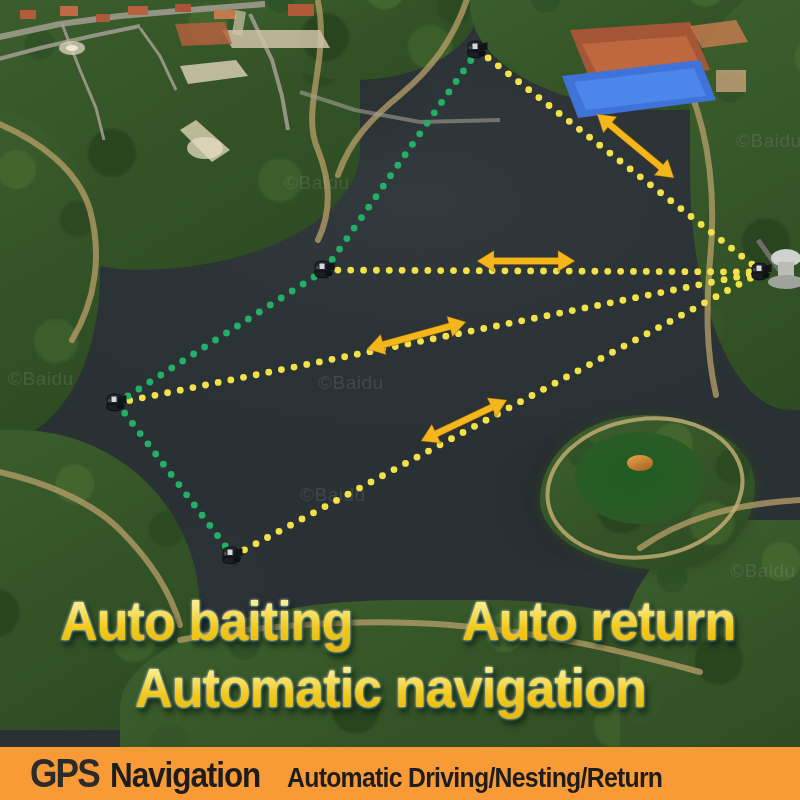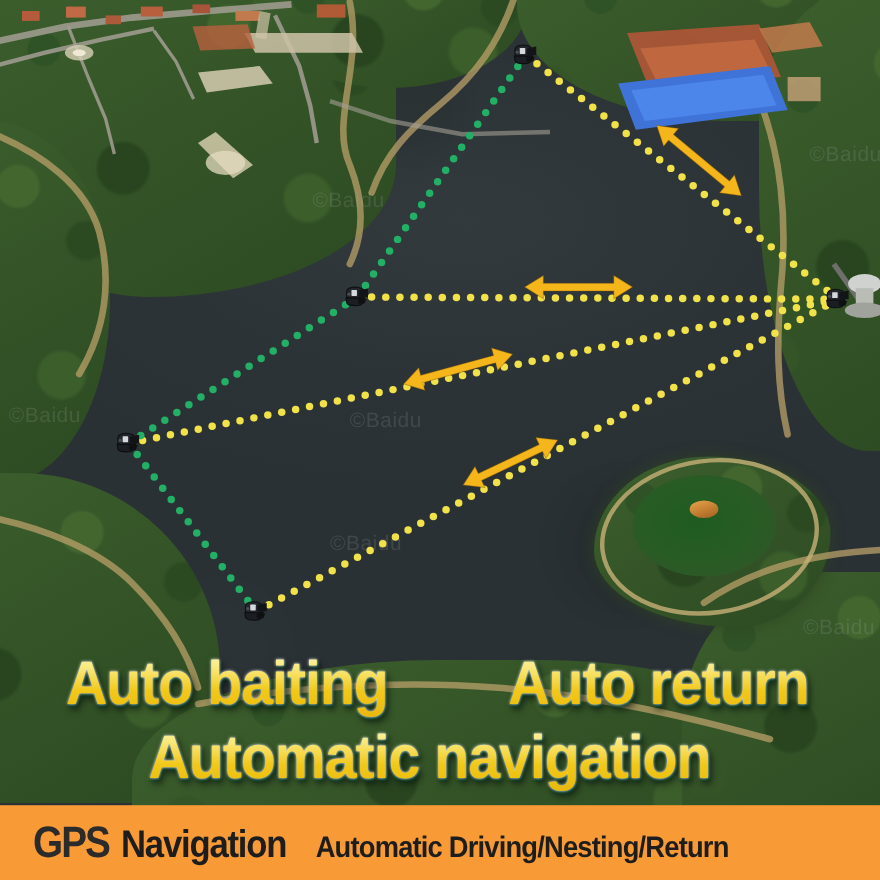--- a/index.html
+++ b/index.html
@@ -101,21 +101,21 @@
     text-shadow:none;
     filter:drop-shadow(0 0 1.5px #ffffff) drop-shadow(1px 2px 1px rgba(0,60,40,.85)) drop-shadow(2px 3px 3px rgba(0,0,0,.55));
     transform:scaleX(.93);
     transform-origin:left center;
   }
   #hl-auto-baiting{left:60px;top:588px;font-size:56px;}
   #hl-auto-return{left:462px;top:588px;font-size:56px;}
   #hl-auto-nav{left:135px;top:655px;font-size:56px;}
 
   
-  #banner{position:absolute;left:0;bottom:0;width:800px;height:68px;
+  #banner{position:absolute;left:0;bottom:0;width:800px;height:53px;
     background:#f89a36;display:flex;align-items:center;overflow:hidden;}
   #banner-inner{display:flex;align-items:baseline;white-space:nowrap;padding-left:30px;}
   #gps-word{font-size:40px;font-weight:bold;color:#2b2b2b;letter-spacing:-2px;
     transform:scaleX(.88);transform-origin:left bottom;}
   #nav-word{font-size:35px;font-weight:bold;color:#1d1d1d;letter-spacing:-1.2px;
     margin-left:2px;transform:scaleX(.9);transform-origin:left bottom;}
   #tag-word{font-size:27px;font-weight:bold;color:#1d1d1d;letter-spacing:-.8px;
     margin-left:10px;transform:scaleX(.92);transform-origin:left bottom;}
 </style>
 </head>

